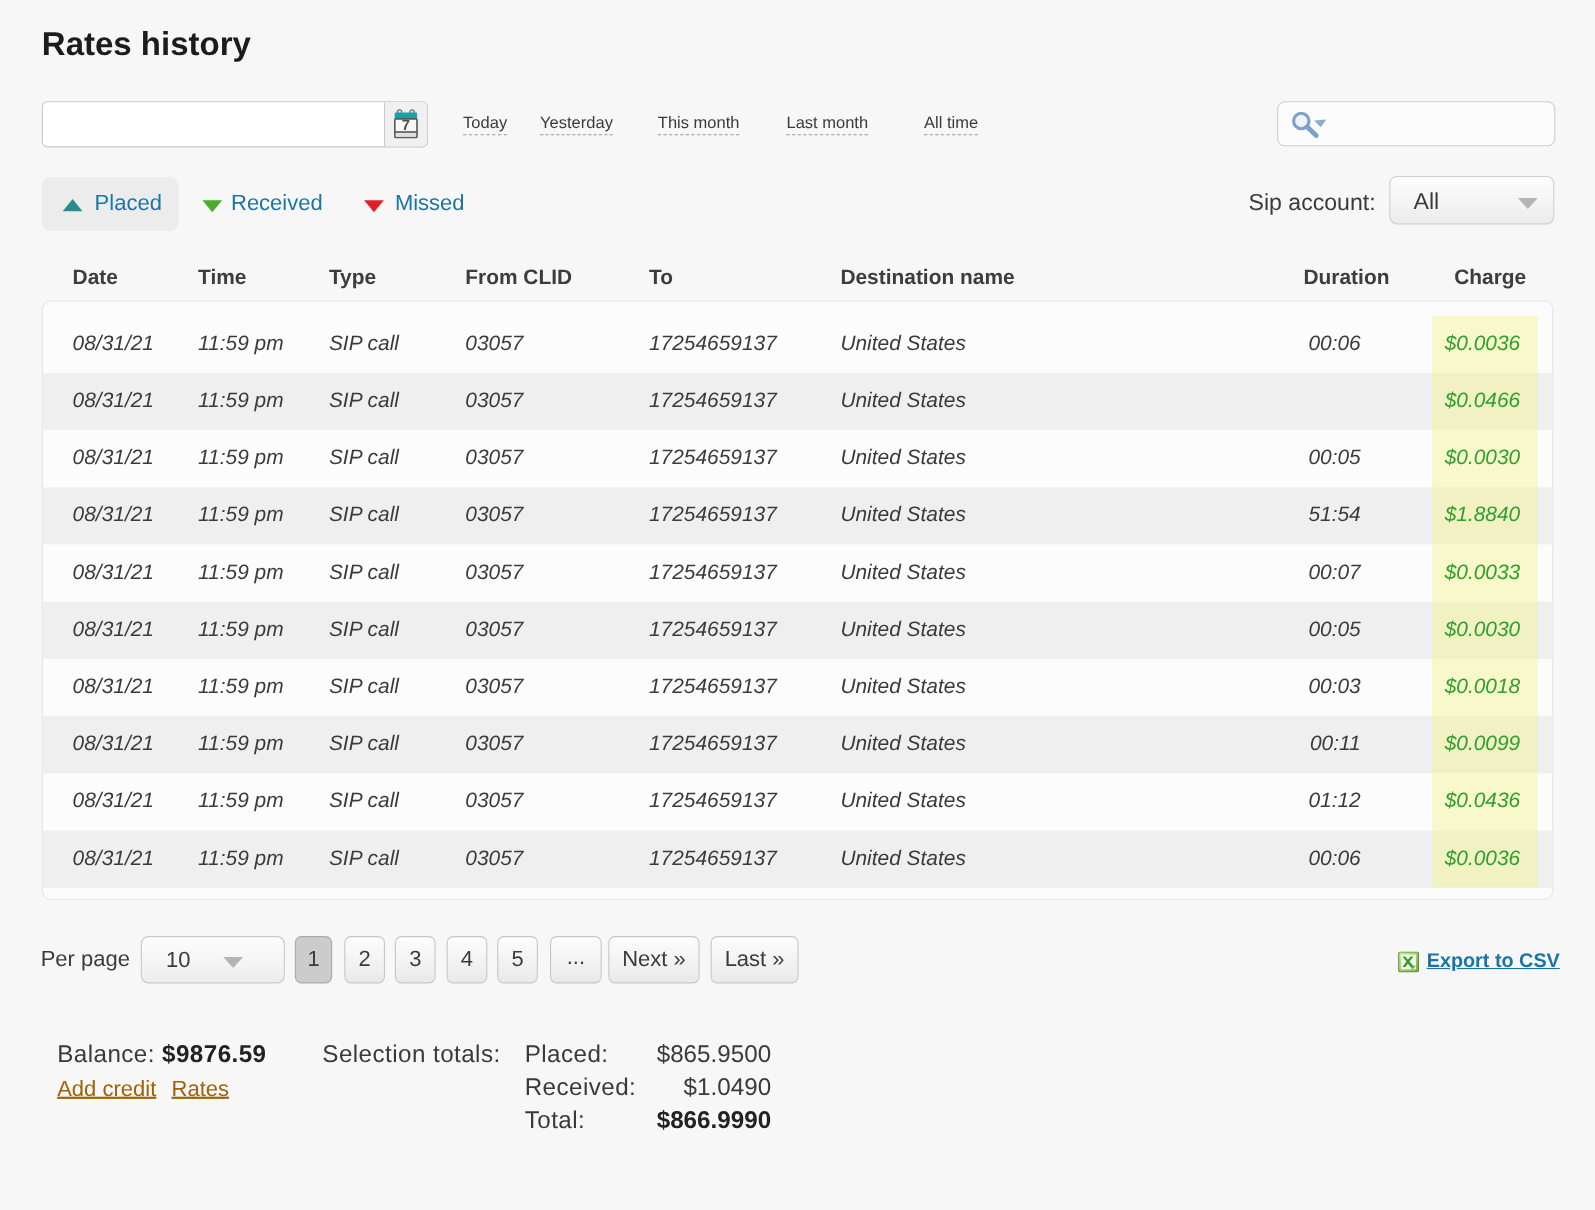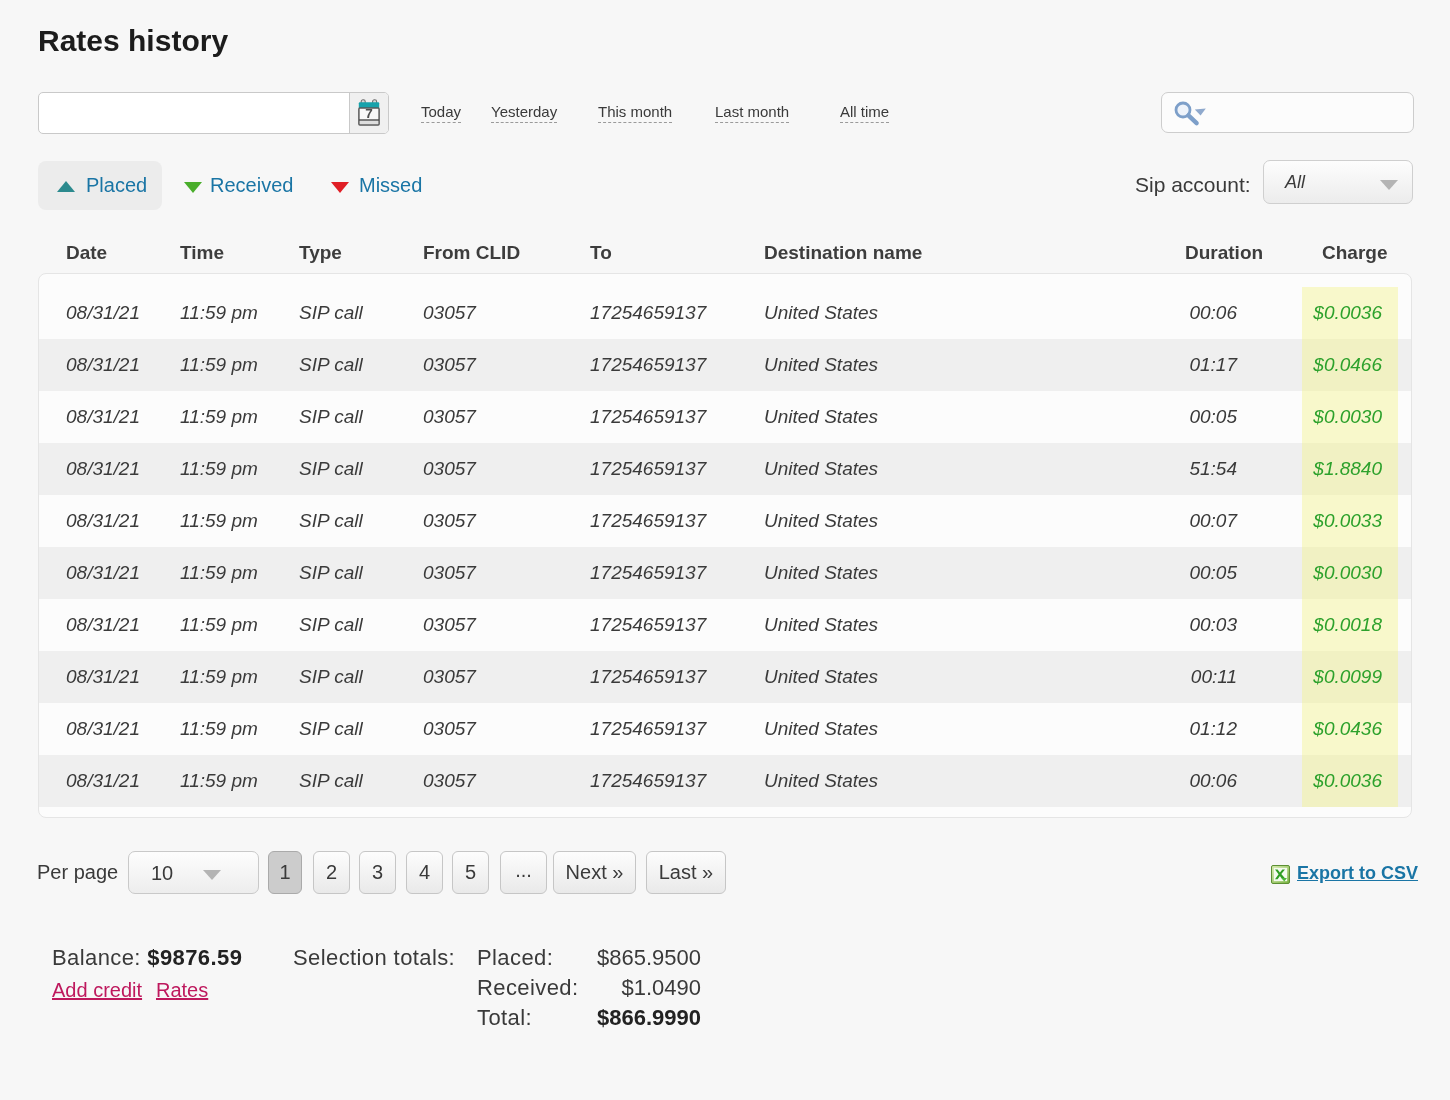--- a/index.html
+++ b/index.html
@@ -15,21 +15,21 @@
 .search { position:absolute; left:1161px; top:92px; width:253px; height:41px; background:#fcfcfc; border:1px solid #cdcdcd; border-radius:7px; }
 
 .placedbtn { position:absolute; left:38px; top:161px; width:124px; height:49px; background:#ececec; border-radius:8px; }
 .tri { display:inline-block; width:0; height:0; }
 .tri-up { border-left:9.5px solid transparent; border-right:9.5px solid transparent; border-bottom:11.5px solid #2c8a8e; }
 .tri-dn-g { border-left:9.5px solid transparent; border-right:9.5px solid transparent; border-top:11.5px solid #4aae2b; }
 .tri-dn-r { border-left:9.5px solid transparent; border-right:9.5px solid transparent; border-top:11.5px solid #e01f26; }
 .flbl { position:absolute; font-size:20px; color:#1a75a5; top:174px; }
 .siplbl { position:absolute; font-size:21px; color:#3a3a3a; top:173px; left:1135px; }
 .sipdd { position:absolute; left:1263px; top:160px; width:150px; height:44px; border:1px solid #cfcfcf; border-radius:7px; background:linear-gradient(#fdfdfd,#ececec); }
-.sipdd .v { position:absolute; left:21px; top:11px; font-size:18px; color:#3a3a3a;font-style:italic; }
+.sipdd .v { position:absolute; left:21px; top:11px; font-size:21px; color:#3a3a3a; }
 .ddtri { position:absolute; width:0; height:0; border-left:9px solid transparent; border-right:9px solid transparent; border-top:10px solid #b4b4b4; }
 
 .th { position:absolute; top:242px; font-size:19px; font-weight:700; color:#3d3d3d; }
 .tbl { position:absolute; left:38px; top:273px; width:1374px; height:545px; background:#fcfcfc; border:1px solid #e5e5e5; border-radius:8px;font-style:italic; }
 .row { position:absolute; left:0; width:1372px; height:52px; }
 .row.even { background:#efefef; }
 .cell { position:absolute; top:0; line-height:52px; font-size:19px; color:#3a3a3a; white-space:nowrap; }
 .c-date { left:27px; } .c-time { left:141px; } .c-type { left:260px; } .c-clid { left:384px; } .c-to { left:551px; } .c-dest { left:725px; }
 .c-dur { left:1058px; width:140px; text-align:right; }
 .c-chg { left:1263px; width:96px; text-align:right; padding-right:16px; color:#2da12c; }
@@ -37,21 +37,21 @@
 .row.even .c-chg { background:#f1f1c3; }
 
 .perpage { position:absolute; left:37px; top:861px; font-size:20px; color:#3a3a3a; }
 .ppdd { position:absolute; left:128px; top:851px; width:131px; height:43px; border:1px solid #c9c9c9; border-radius:7px; background:linear-gradient(#fdfdfd,#ededed); }
 .ppdd .v { position:absolute; left:22px; top:10px; font-size:20px; color:#3a3a3a; }
 .pbtn { position:absolute; top:851px; height:43px; border:1px solid #c6c6c6; border-radius:6px; background:linear-gradient(#fdfdfd,#e9e9e9); font-size:20px; color:#3a3a3a; text-align:center; line-height:41px; }
 .pbtn.act { background:#cccccc; border-color:#aaaaaa; }
 .csvlink { position:absolute; left:1297px; top:863px; font-size:18px; font-weight:700; color:#1a75a5; text-decoration:underline; }
 
 .btxt { position:absolute; font-size:22px; color:#3a3a3a; white-space:nowrap; letter-spacing:0.4px; }
-.blink { position:absolute; font-size:20px; color:#be185d; text-decoration:underline; white-space:nowrap; }
+.blink { position:absolute; font-size:20px; color:#a16207; text-decoration:underline; white-space:nowrap; }
 .bval { position:absolute; font-size:22px; color:#3a3a3a; text-align:right; width:120px; white-space:nowrap; }
 b.dark { color:#222; }
 </style>
 </head>
 <body>
 <h1>Rates history</h1>
 
 <div class="dateinput">
   <span class="calbtn">
     <svg width="22" height="28" viewBox="0 0 22 28" style="position:absolute;left:8px;top:6px">
@@ -114,21 +114,20 @@
       <span class="cell c-dur">00:06</span>
       <span class="cell c-chg">$0.0036</span>
     </div>
     <div class="row even" style="top:65px">
       <span class="cell c-date">08/31/21</span>
       <span class="cell c-time">11:59 pm</span>
       <span class="cell c-type">SIP call</span>
       <span class="cell c-clid">03057</span>
       <span class="cell c-to">17254659137</span>
       <span class="cell c-dest">United States</span>
-      <span class="cell c-dur">01:17</span>
       <span class="cell c-chg">$0.0466</span>
     </div>
     <div class="row odd" style="top:117px">
       <span class="cell c-date">08/31/21</span>
       <span class="cell c-time">11:59 pm</span>
       <span class="cell c-type">SIP call</span>
       <span class="cell c-clid">03057</span>
       <span class="cell c-to">17254659137</span>
       <span class="cell c-dest">United States</span>
       <span class="cell c-dur">00:05</span>

